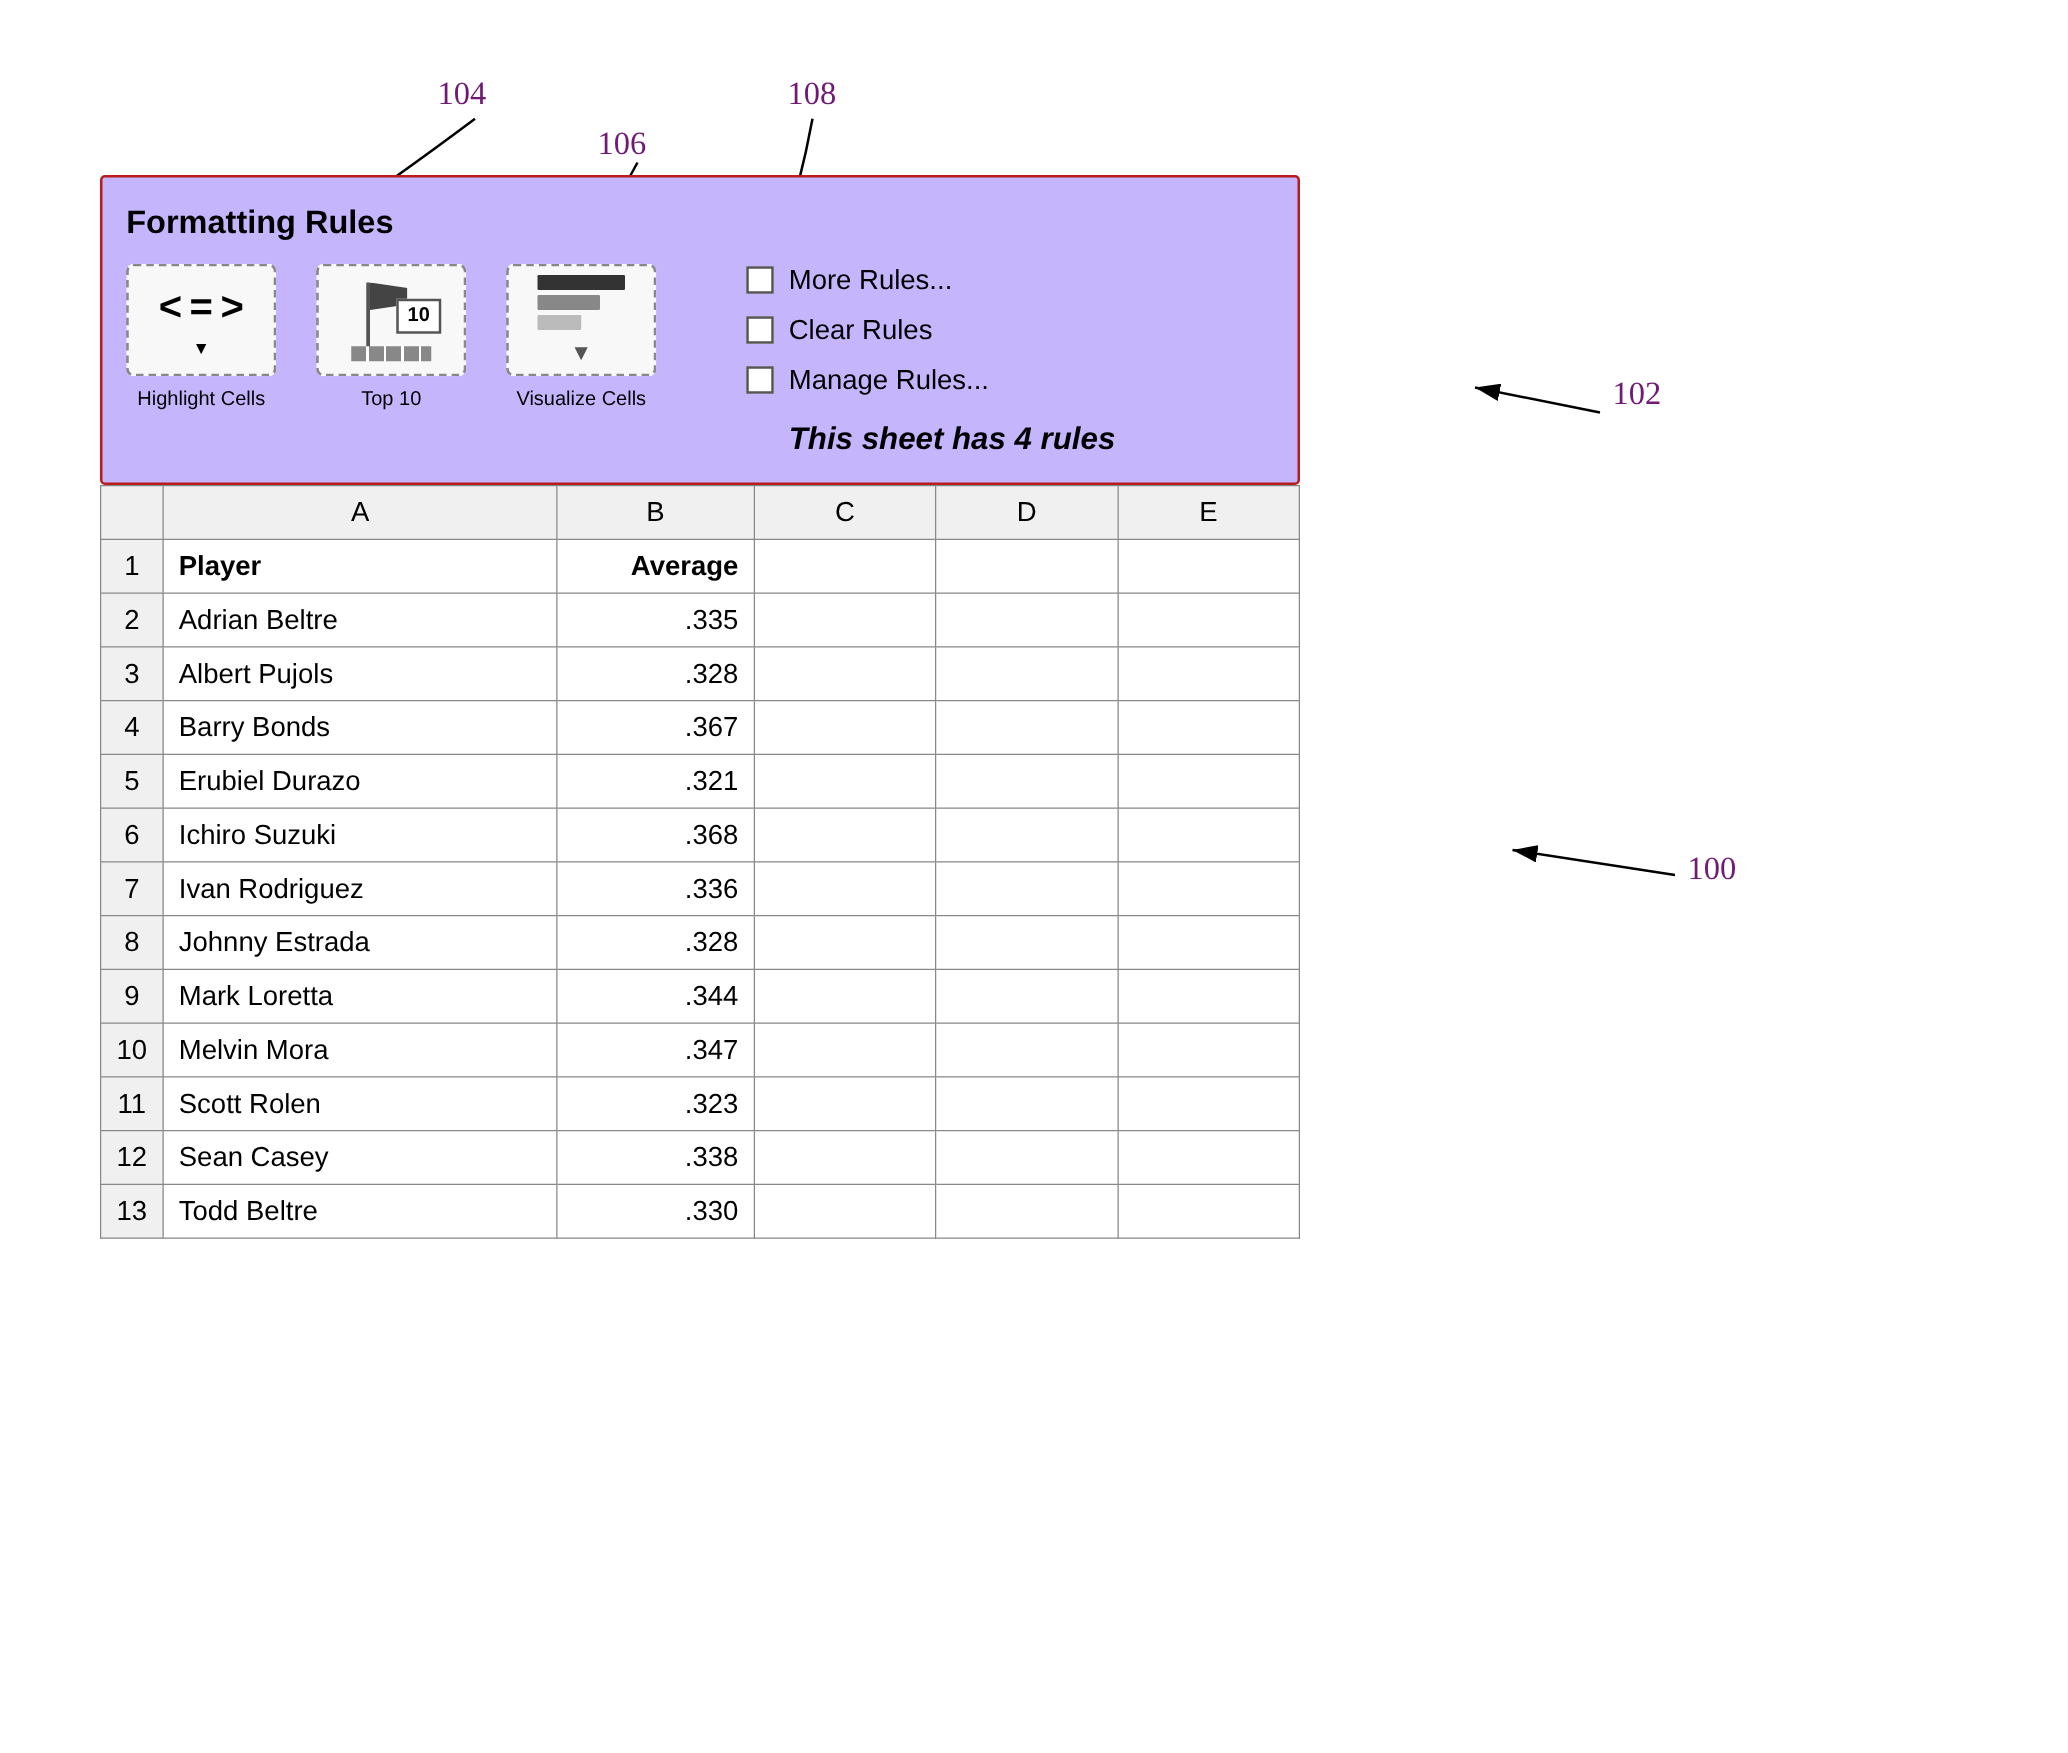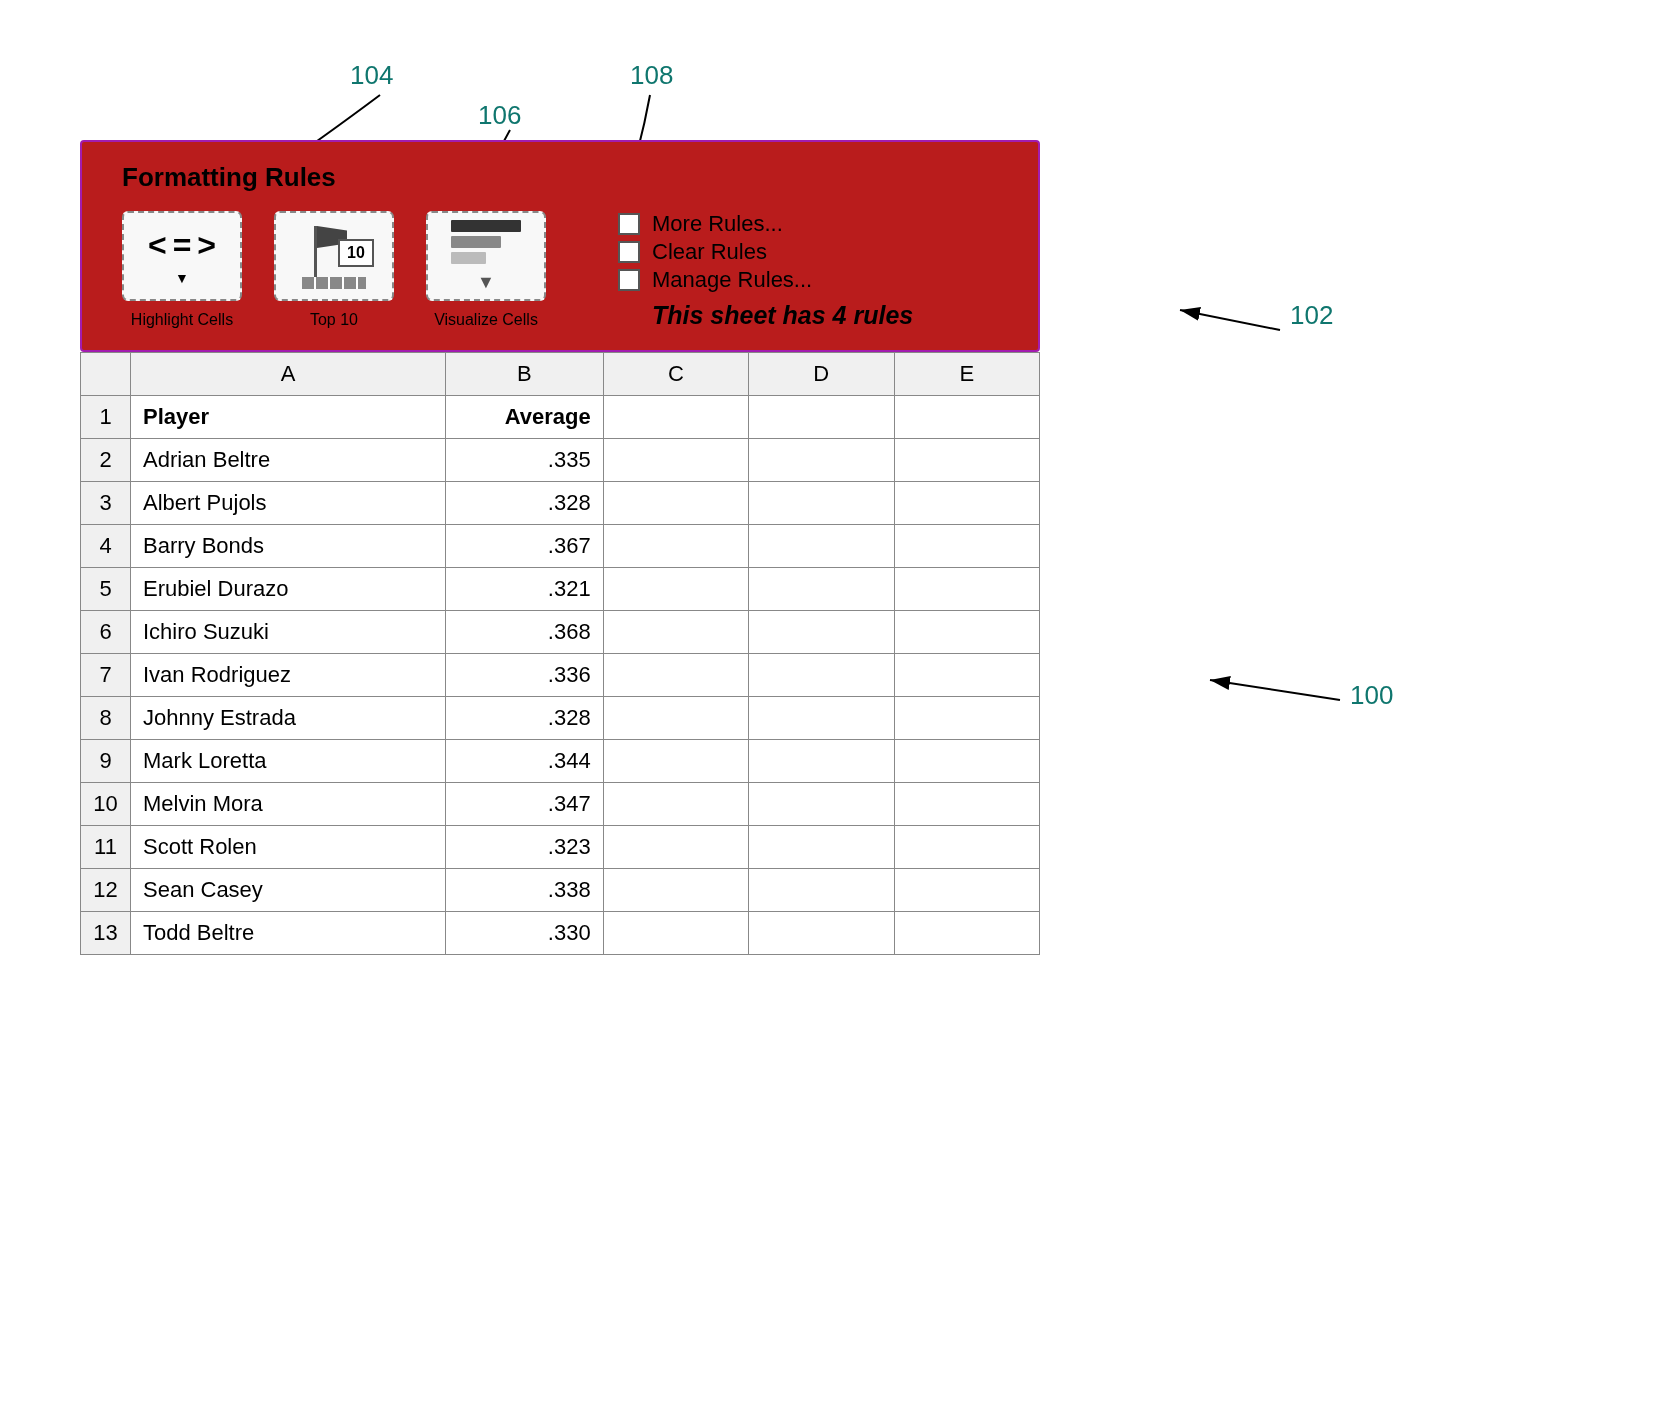--- a/index.html
+++ b/index.html
@@ -29,25 +29,25 @@
     
     .main-content {
       position: absolute;
       top: 140px;
       left: 80px;
       width: 1300px;
     }
 
     
     .formatting-rules-panel {
-      border: 2px solid #a21caf;
+      border: 2px solid #b91c1c;
       border-radius: 4px;
-      padding: 20px 40px;
+      padding: 20px 19px;
       margin-bottom: 0;
-      background: #b91c1c;
+      background: #c4b5fd;
       width: 960px;
     }
 
     .panel-title {
       font-size: 26px;
       font-weight: bold;
       margin-bottom: 18px;
       color: #000;
     }
 
@@ -177,21 +177,21 @@
     }
 
     .viz-bar-full { width: 70px; }
     .viz-bar-medium { width: 50px; background: #888; }
     .viz-bar-short { width: 35px; background: #bbb; }
 
     
     .menu-items {
       display: flex;
       flex-direction: column;
-      gap: 2px;
+      gap: 14px;
       margin-left: 40px;
     }
 
     .menu-item {
       display: flex;
       align-items: center;
       gap: 12px;
       cursor: pointer;
     }
 
@@ -271,22 +271,22 @@
     }
 
     .empty-cell {
       min-width: 120px;
     }
 
     
     .ref-num {
       position: absolute;
       font-size: 26px;
-      color: #0f766e;
-      font-family: Liberation Sans, sans-serif;
+      color: #701a75;
+      font-family: Liberation Serif, serif;
     }
 
     
     .ref-line {
       stroke: #000;
       stroke-width: 2;
       fill: none;
     }
   </style>
 </head>

